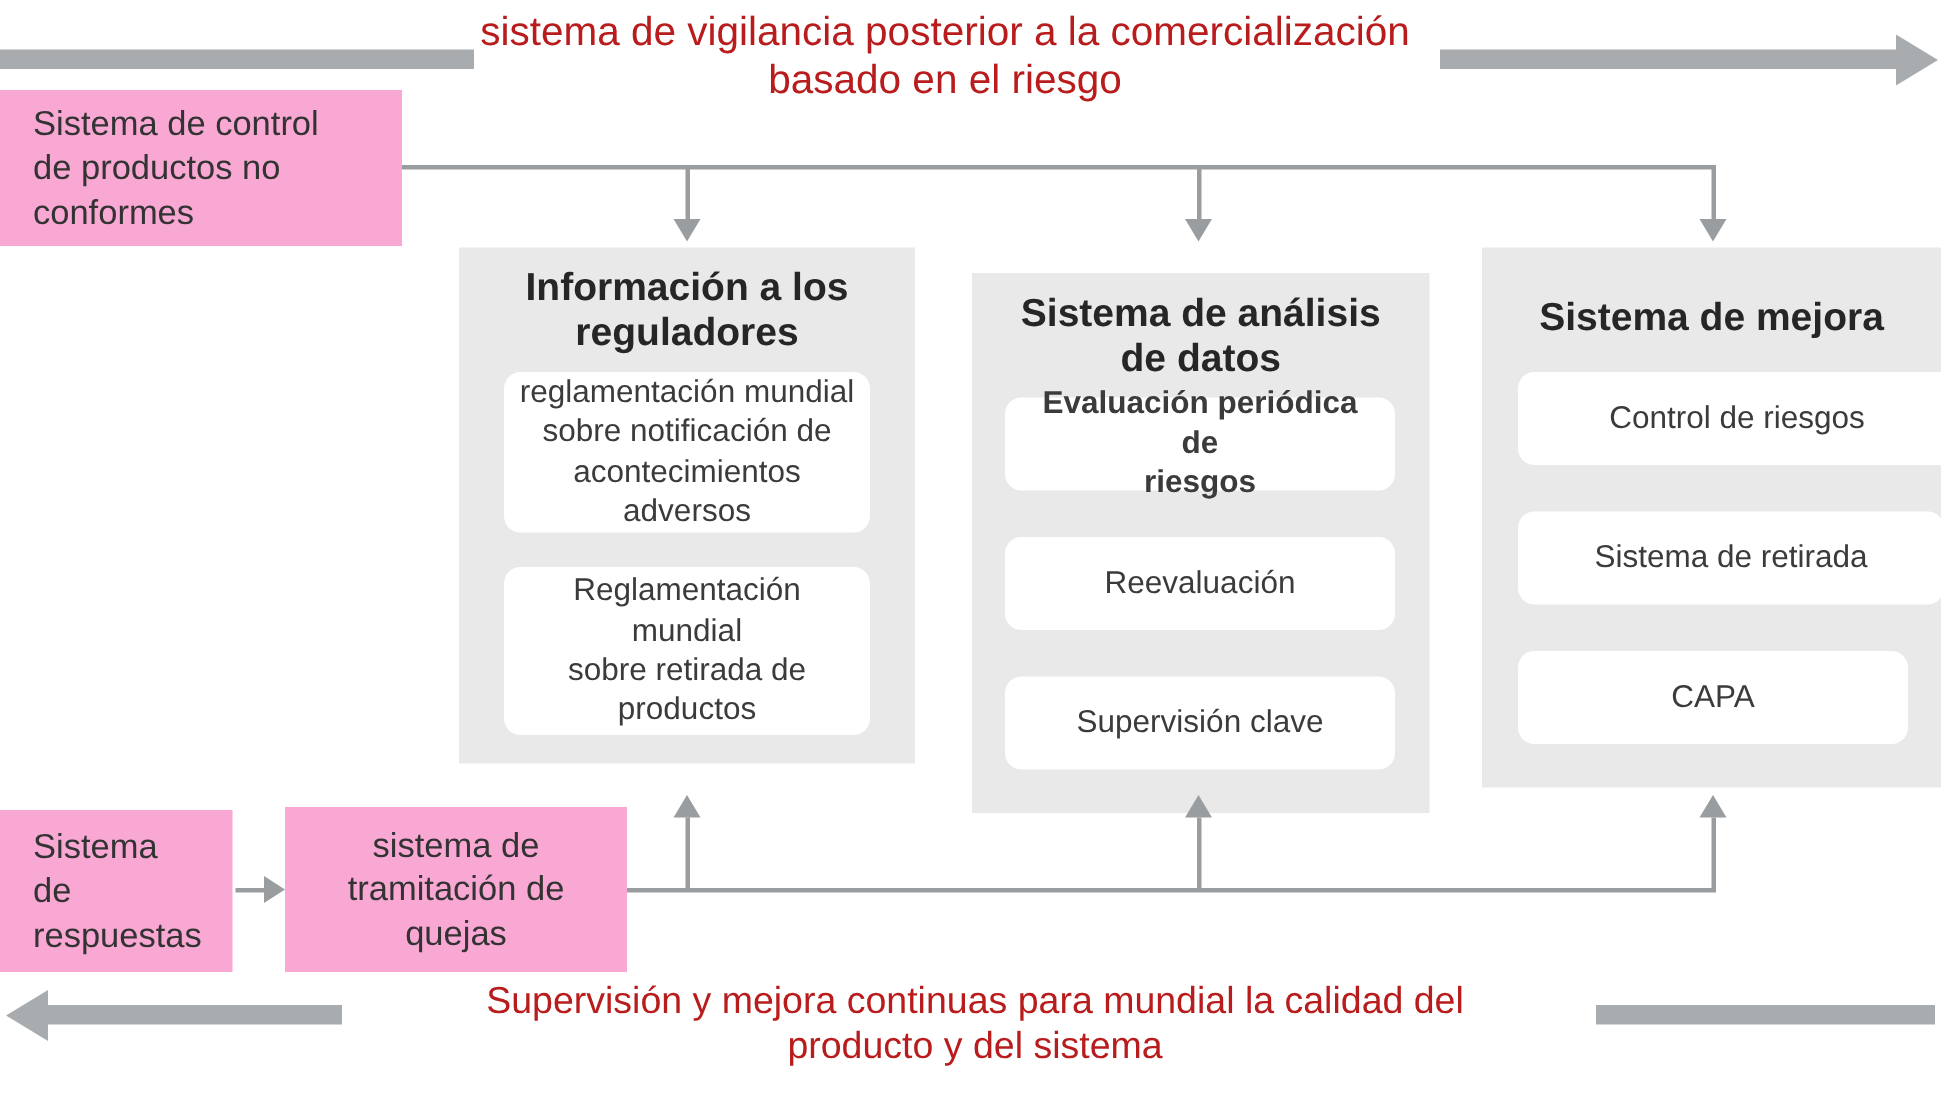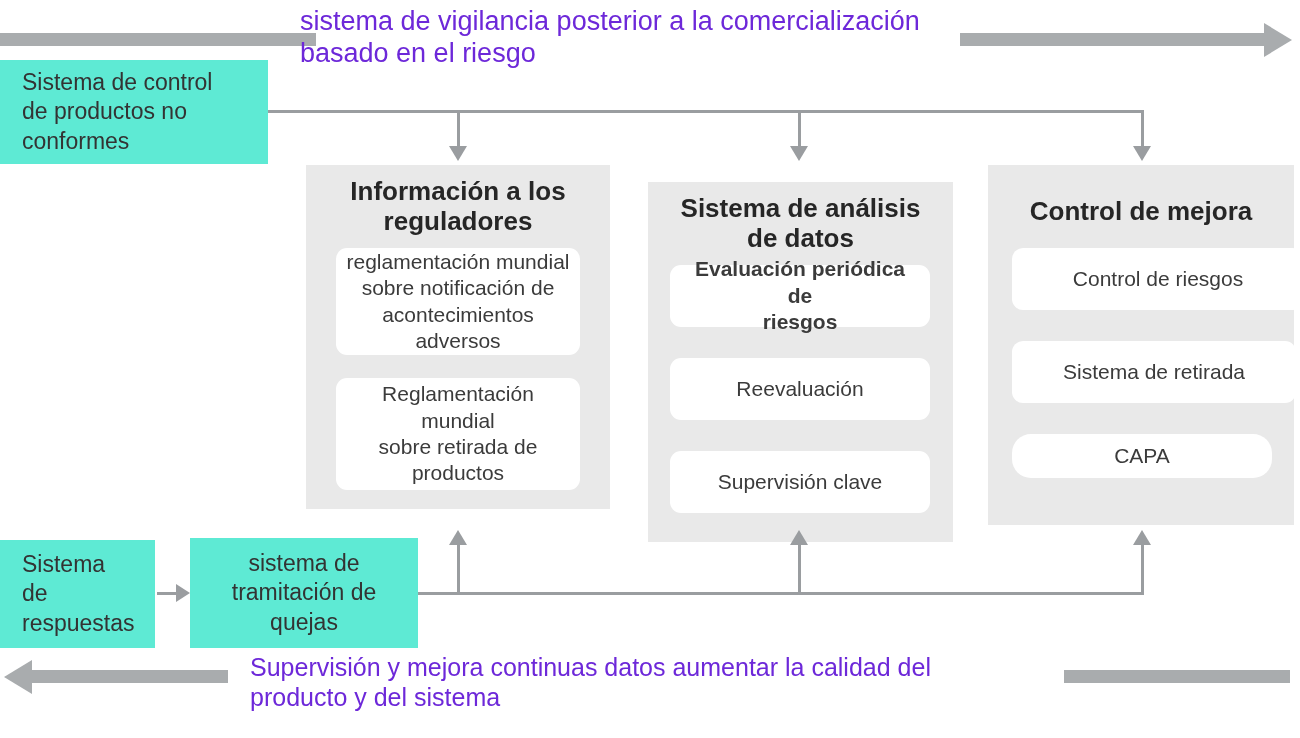--- a/index.html
+++ b/index.html
@@ -15,22 +15,23 @@
     font-family: "Liberation Sans", sans-serif;
     color: #3a3a3a;
     overflow: hidden;
   }
 
   
   .abs { position: absolute; box-sizing: border-box; }
 
   
   .banner-caption {
+    text-align: center;
     line-height: 1.18;
-    color: #6d28d9;
+    color: #b91c1c;
     font-weight: 400;
     white-space: pre-line;
   }
   #top-caption {
     left: 300px; top: 6px; width: 660px;
     font-size: 27px;
   }
   #bottom-caption {
     left: 250px; top: 653px; width: 800px;
     font-size: 25px;
@@ -48,21 +49,21 @@
   }
   .arrowhead-left {
     width: 0; height: 0;
     border-top: 17px solid transparent;
     border-bottom: 17px solid transparent;
     border-right: 28px solid #a9acae;
   }
 
   
   .grey-box {
-    background: #5eead4;
+    background: #f9a8d4;
     display: flex;
     align-items: center;
     justify-content: center;
     text-align: center;
     line-height: 1.28;
     color: #333333;
     font-size: 23px;
     padding: 4px 26px;
   }
   .grey-box.left-align {
@@ -164,24 +165,24 @@
   <div class="abs panel" style="left:648px; top:182px; width:305px; height:360px;">
     <div class="panel-title" style="top:12px;">Sistema de análisis
 de datos</div>
     <div class="card" style="left:22px; top:83px; width:260px; height:62px; white-space:pre-line;font-weight:bold;">Evaluación periódica de
 riesgos</div>
     <div class="card" style="left:22px; top:176px; width:260px; height:62px;">Reevaluación</div>
     <div class="card" style="left:22px; top:269px; width:260px; height:62px;">Supervisión clave</div>
   </div>
 
   <div class="abs panel" style="left:988px; top:165px; width:306px; height:360px;">
-    <div class="panel-title" style="top:32px;">Control de mejora</div>
+    <div class="panel-title" style="top:32px;">Sistema de mejora</div>
     <div class="card" style="left:24px; top:83px; width:292px; height:62px;">Control de riesgos</div>
     <div class="card" style="left:24px; top:176px; width:284px; height:62px;">Sistema de retirada</div>
-    <div class="card" style="left:24px; top:269px; width:260px; height:44px;border-radius:19px;">CAPA</div>
+    <div class="card" style="left:24px; top:269px; width:260px; height:62px;">CAPA</div>
   </div>
 
   <div class="abs conn-h" style="left:418px; top:592px; width:726px;"></div>
 
   <div class="abs conn-v" style="left:457px; top:545px; height:48px;"></div>
   <div class="abs tri-up" style="left:449px; top:530px;"></div>
 
   <div class="abs conn-v" style="left:798px; top:545px; height:48px;"></div>
   <div class="abs tri-up" style="left:790px; top:530px;"></div>
 
@@ -194,18 +195,18 @@
   <div class="abs conn-h" style="left:157px; top:592px; width:22px;"></div>
   <div class="abs tri-right-sm" style="left:176px; top:584px;"></div>
 
   <div class="abs grey-box" style="left:190px; top:538px; width:228px; height:110px; white-space:pre-line;">sistema de
 tramitación de
 quejas</div>
 
   <div class="abs arrowhead-left" style="left:4px; top:660px;"></div>
   <div class="abs bar" style="left:31px; top:670px; width:197px; height:13px;"></div>
 
-  <div class="abs banner-caption" id="bottom-caption">Supervisión y mejora continuas datos aumentar la calidad del
+  <div class="abs banner-caption" id="bottom-caption">Supervisión y mejora continuas para mundial la calidad del
 producto y del sistema</div>
 
   <div class="abs bar" style="left:1064px; top:670px; width:226px; height:13px;"></div>
 
 </div>
 
 </body></html>

